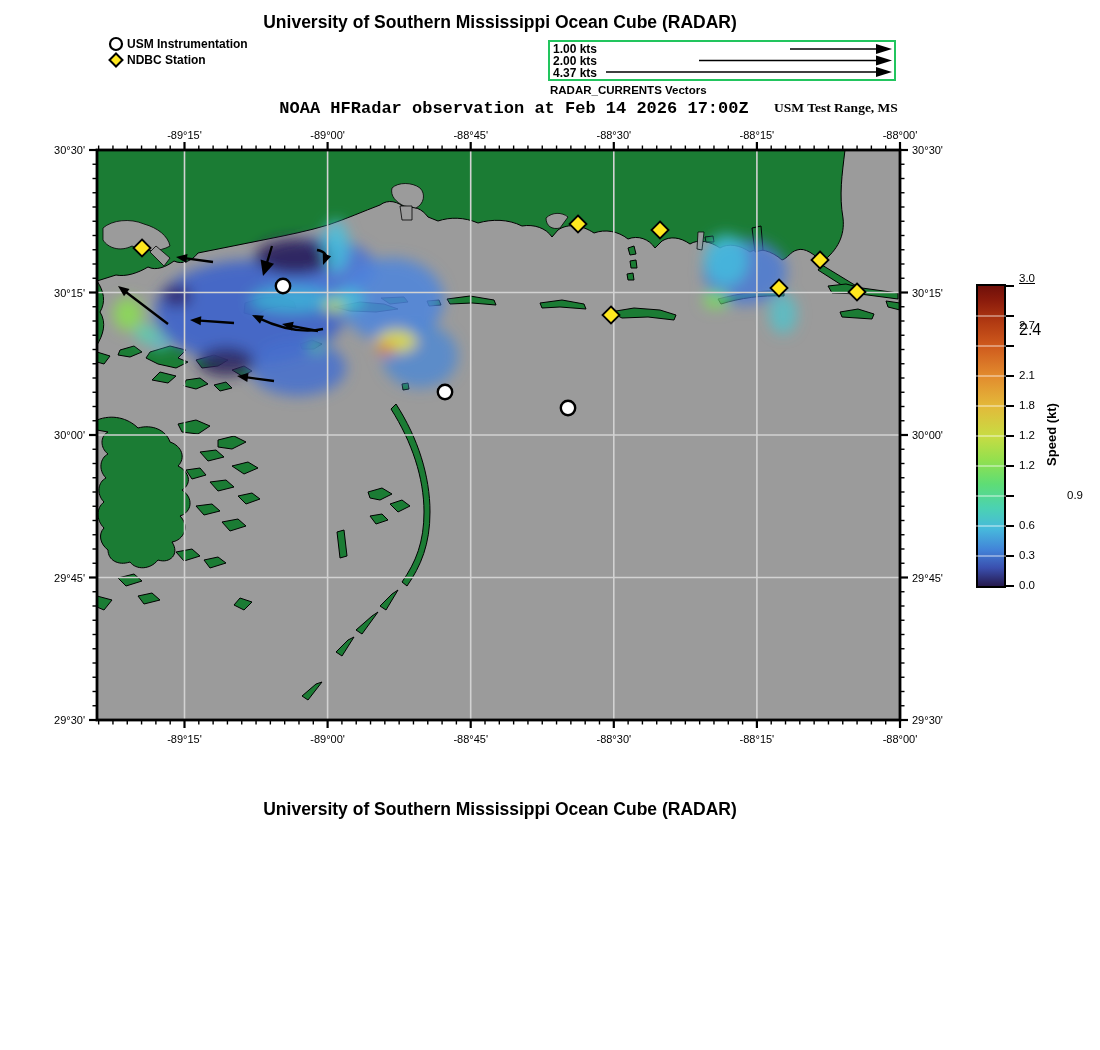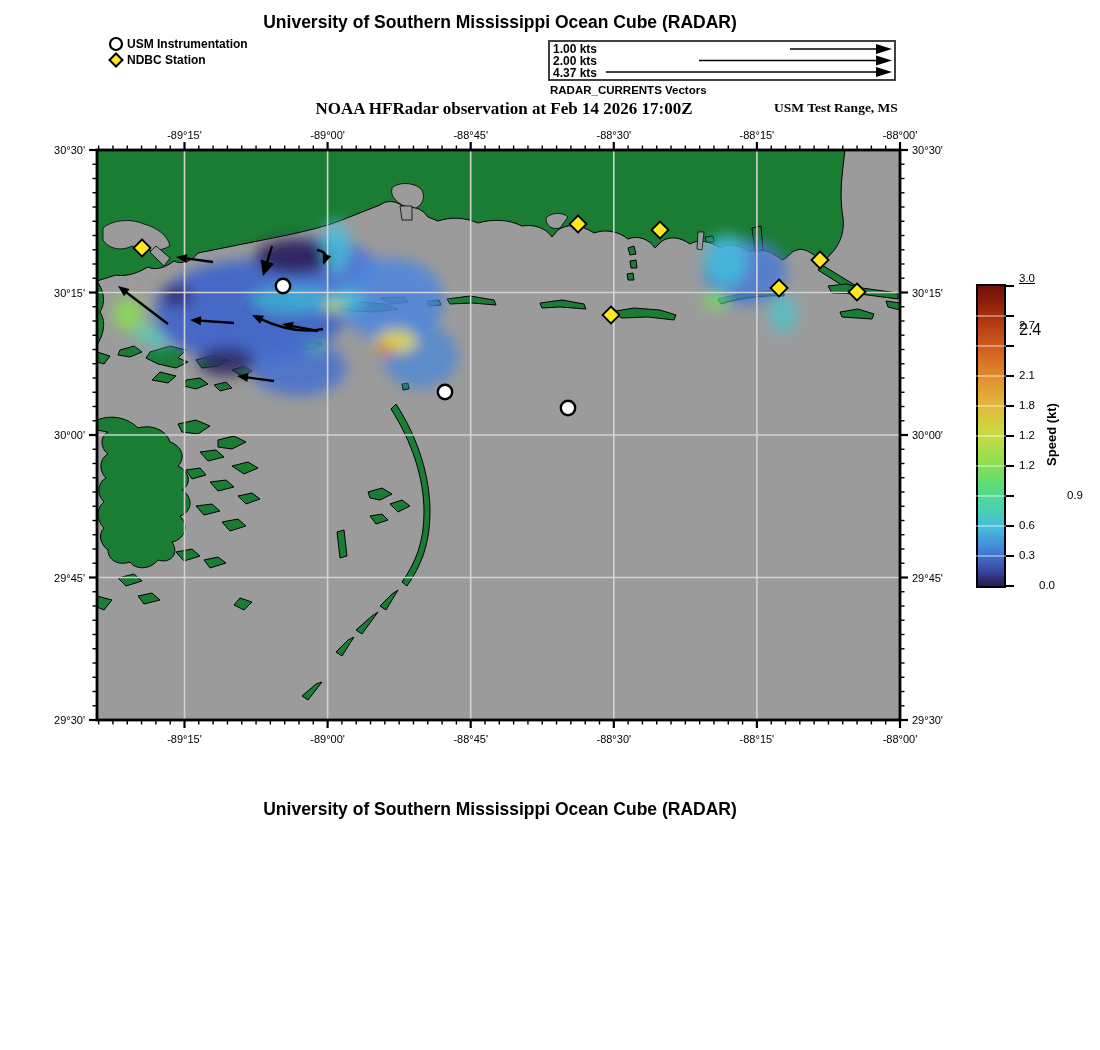--- a/index.html
+++ b/index.html
@@ -2,28 +2,28 @@
 <html><head>
 <meta charset="utf-8">
 <style>
   html,body{margin:0;padding:0;background:#ffffff;}
   .page{position:relative;width:1100px;height:1050px;background:#ffffff;overflow:hidden;
         font-family:"Liberation Sans",sans-serif;color:#000;}
   .abs{position:absolute;}
   .title-top,.title-bottom{left:0;width:1000px;text-align:center;font-weight:bold;font-size:17.5px;}
   .title-top{top:12px;}
   .title-bottom{top:799px;}
-  .subtitle{left:4px;top:99px;width:1000px;text-align:center;font-family:Liberation Serif, serif;
+  .subtitle{left:14px;top:99px;width:1000px;text-align:center;font-family:Liberation Mono, monospace;
             font-weight:bold;font-size:17px;}
   .range-label{left:770px;top:100px;width:132px;text-align:center;font-family:"Liberation Serif",serif;
             font-weight:bold;font-size:13.5px;}
   .legend{left:108px;top:36px;}
   .legend-row{display:flex;align-items:center;height:16px;}
   .legend-row span{font-weight:bold;font-size:12px;margin-left:3px;}
-  .vector-box{left:548px;top:40px;width:344px;height:37px;border:2px solid #404040;}
+  .vector-box{left:548px;top:40px;width:344px;height:37px;border:2px solid #22c55e;}
   .vb-labels{position:absolute;left:3px;top:1px;font-weight:bold;font-size:12px;line-height:12px;}
   .vb-caption{left:550px;top:84px;font-weight:bold;font-size:11.5px;}
   .colorbar{left:976px;top:284px;width:26px;height:300px;border:2px solid #000;}
   .speed-label{left:951px;top:427px;width:200px;text-align:center;font-weight:bold;font-size:13px;
                transform:rotate(-90deg);}
   #map-svg{position:absolute;left:0;top:0;}
   svg text{font-family:"Liberation Sans",sans-serif;}
 </style>
 </head>
 <body>
@@ -454,18 +454,18 @@
       <div style="position: absolute; left: 1006px; top: 495px; width: 8px; height: 2px; background: rgb(0, 0, 0);"></div>
       <div style="position: absolute; left: 1019px; top: 488.5px; font-size: 11.5px; padding-left: 48px;">0.9</div>
       <div style="position: absolute; left: 976px; top: 495px; width: 30px; height: 1.6px; background: rgba(255, 255, 255, 0.38);"></div>
       <div style="position: absolute; left: 1006px; top: 525px; width: 8px; height: 2px; background: rgb(0, 0, 0);"></div>
       <div style="position: absolute; left: 1019px; top: 518.5px; font-size: 11.5px;">0.6</div>
       <div style="position: absolute; left: 976px; top: 525px; width: 30px; height: 1.6px; background: rgba(255, 255, 255, 0.38);"></div>
       <div style="position: absolute; left: 1006px; top: 555px; width: 8px; height: 2px; background: rgb(0, 0, 0);"></div>
       <div style="position: absolute; left: 1019px; top: 548.5px; font-size: 11.5px;">0.3</div>
       <div style="position: absolute; left: 976px; top: 555px; width: 30px; height: 1.6px; background: rgba(255, 255, 255, 0.38);"></div>
       <div style="position: absolute; left: 1006px; top: 585px; width: 8px; height: 2px; background: rgb(0, 0, 0);"></div>
-      <div style="position: absolute; left: 1019px; top: 578.5px; font-size: 11.5px; margin-left: 20px;">0.0</div>
+      <div style="position: absolute; left: 1019px; top: 578.5px; font-size: 11.5px;">0.0</div>
     </div>
   <div class="abs speed-label">Speed (kt)</div>
 
   <div class="abs title-bottom">University of Southern Mississippi Ocean Cube (RADAR)</div>
 </div>
 
 </body></html>

